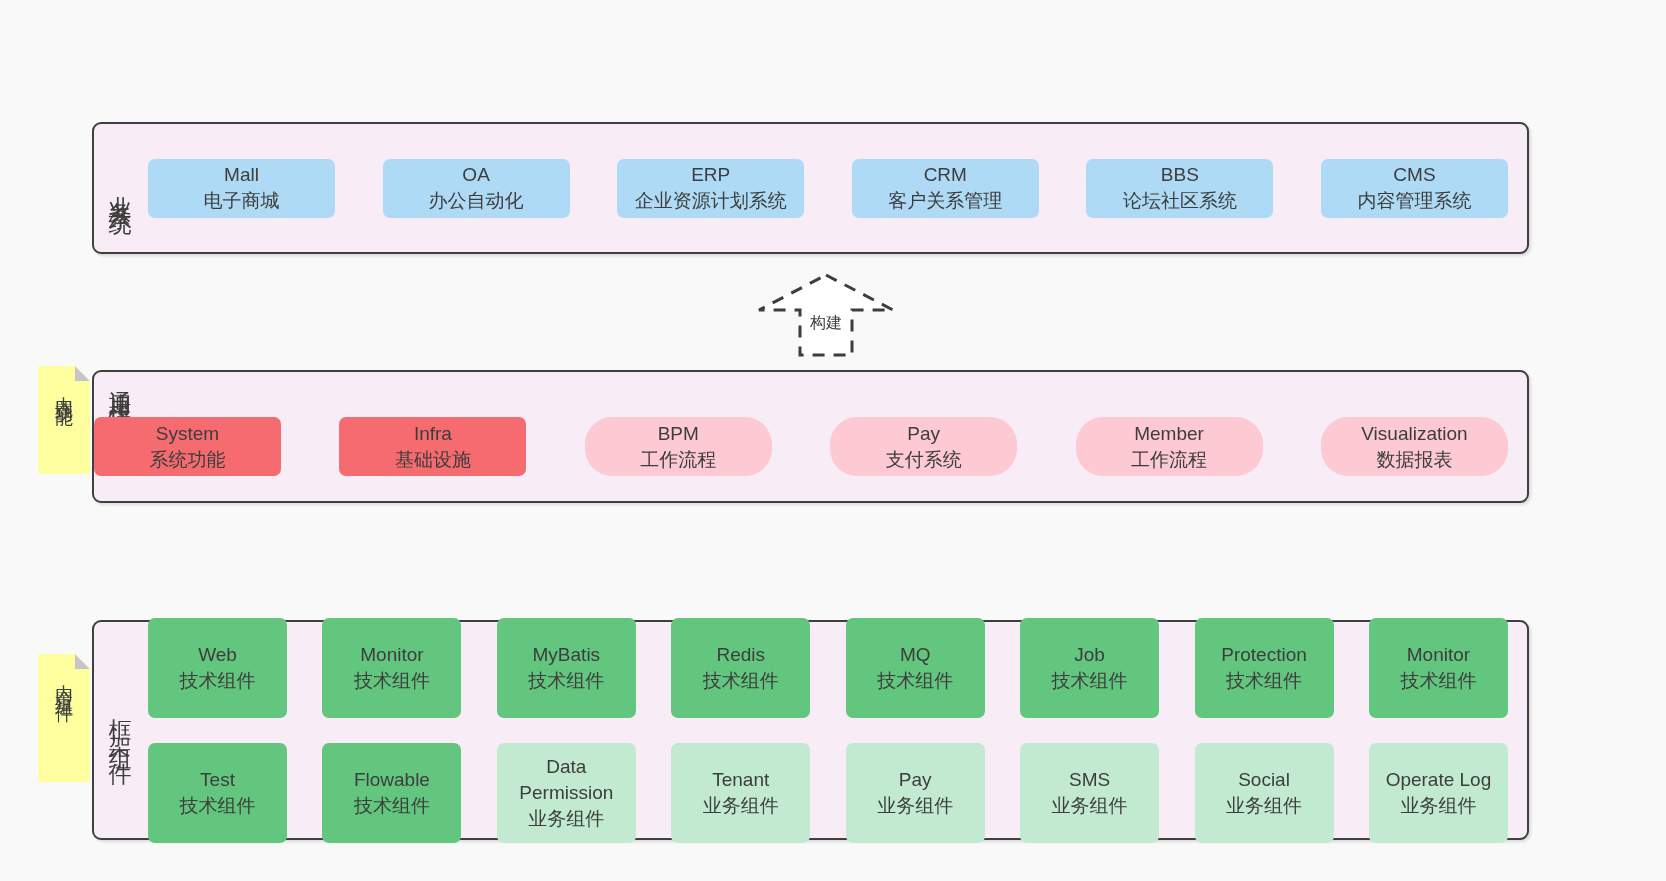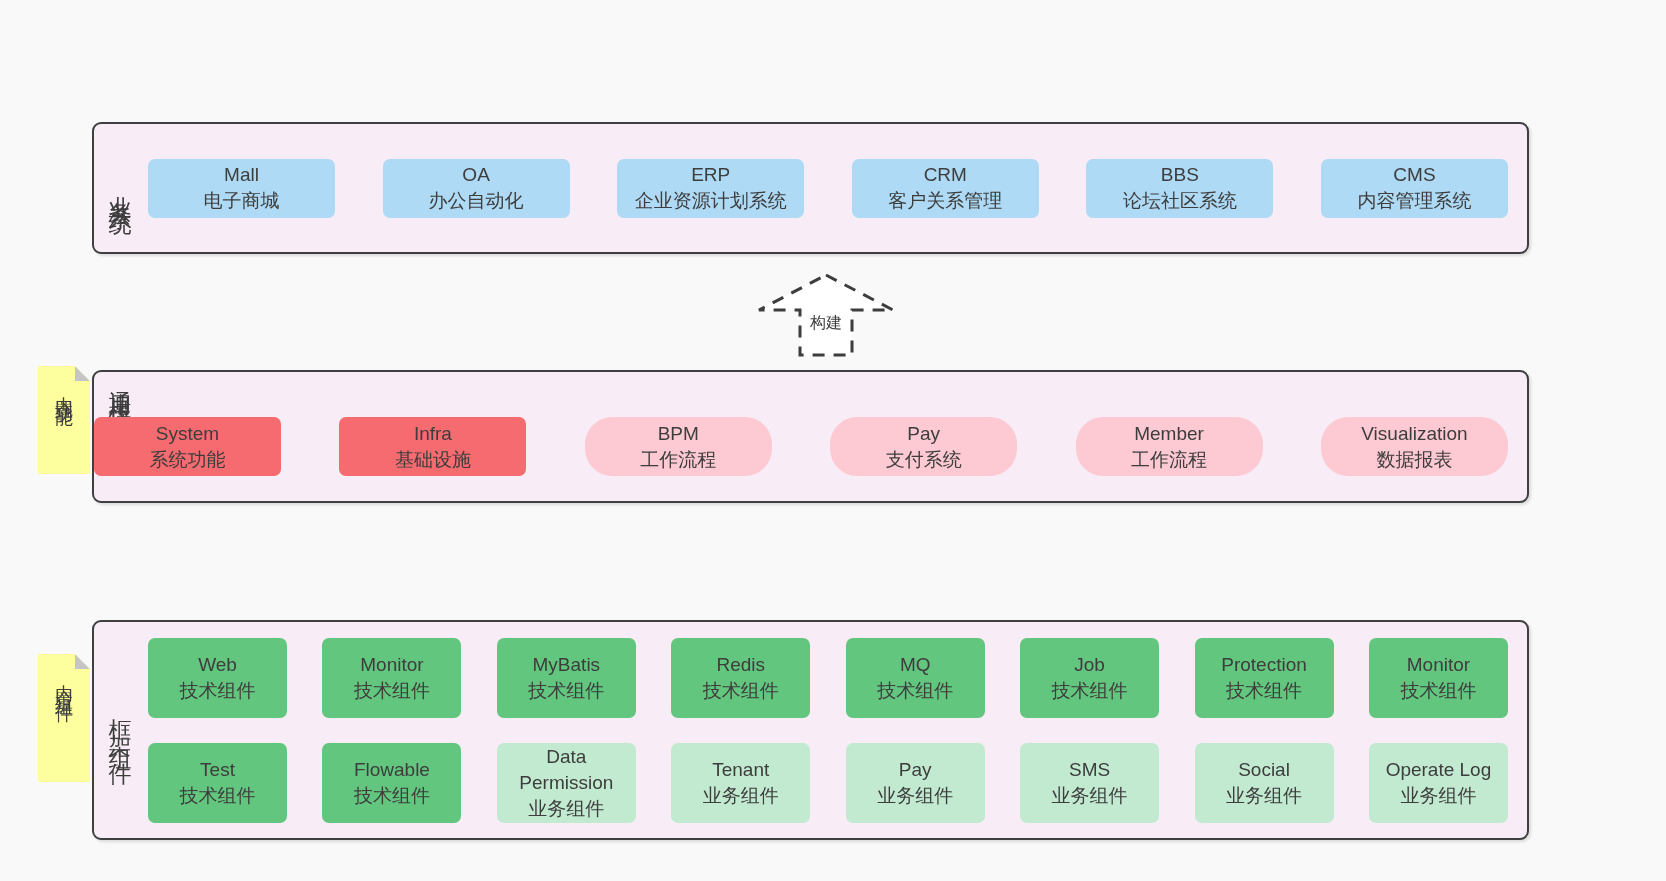--- a/index.html
+++ b/index.html
@@ -48,21 +48,21 @@
   .box {
     width:187px; height:59px;
     border-radius:7px;
     display:flex; flex-direction:column; align-items:center; justify-content:center;
     text-align:center;
     font-size:19px; line-height:26px;
     color:var(--text,#3d3d3d);
     box-sizing:border-box;
     padding:2px 6px;
   }
-  .band-3 .box { width:139px; height:80px; }
+  .band-3 .box { width:139px; height:100px; }
   .box.blue      { background: var(--box-blue, #aedaf5); }
   .box.red       { background: var(--box-red, #f56b6f); }
   .box.pink      { background: var(--box-pink, #fdc9d2); border-radius: 27px; }
   .box.green     { background: var(--box-green, #63c67e); }
   .box.lightgreen{ background: var(--box-lightgreen, #c2ead0); }
   .box-name, .box-desc { width:100%; }
 
   
   .arrow { position:absolute; width:140px; height:86px; }
   .arrow-1 { left:756px; top:272px; }

